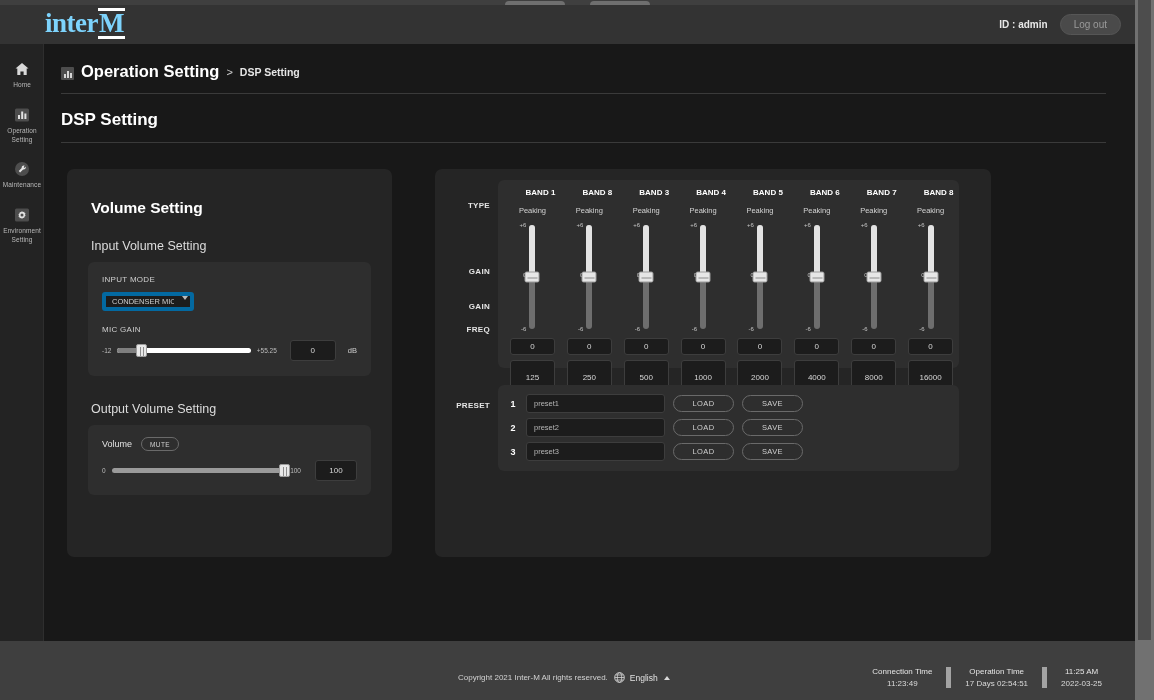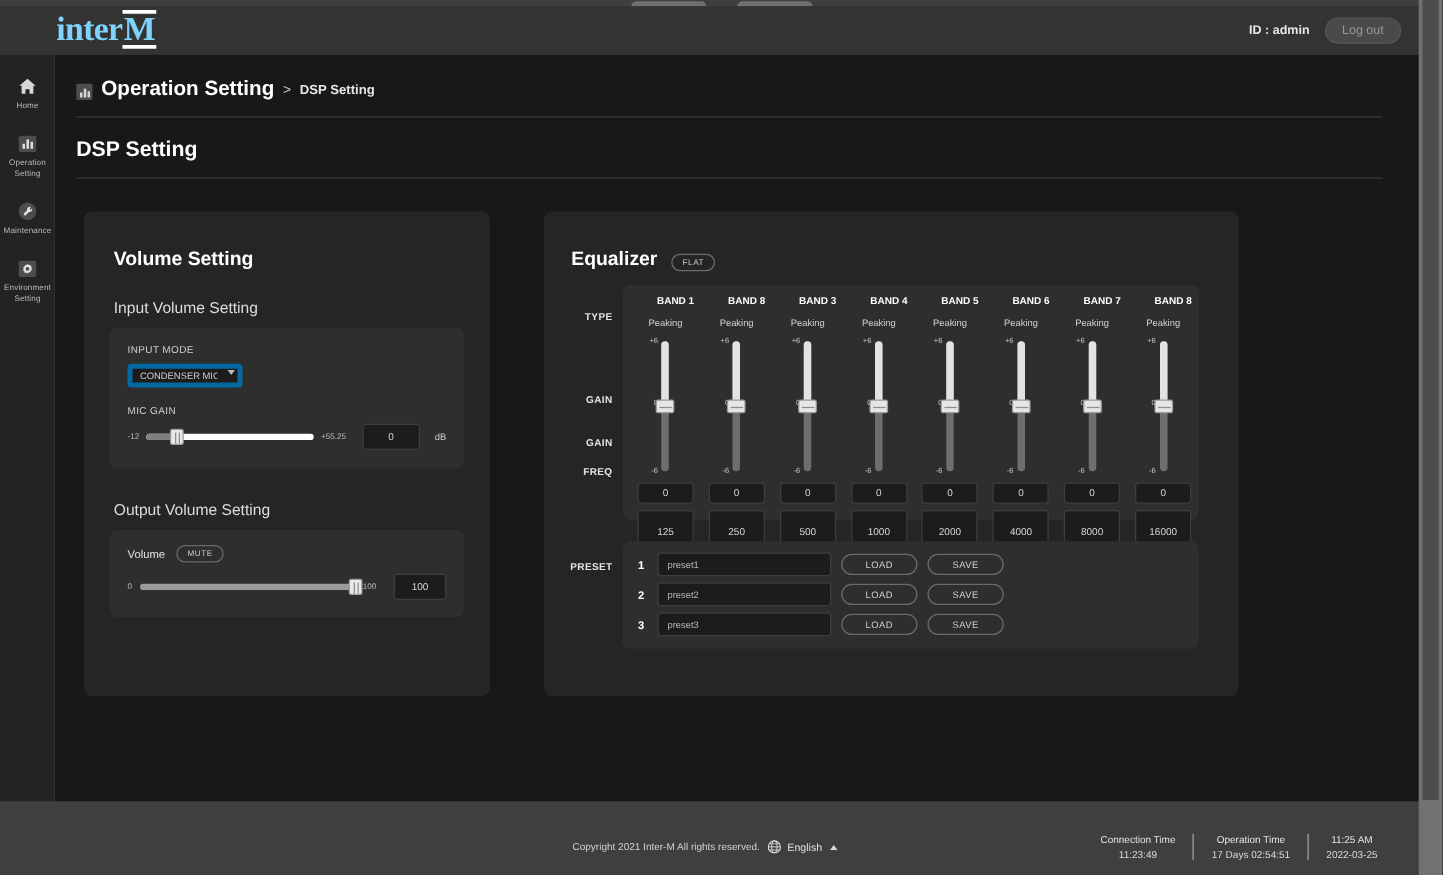--- a/index.html
+++ b/index.html
@@ -307,21 +307,21 @@
     border-left: 3px solid transparent; border-right: 3px solid transparent;
     border-bottom: 4px solid #d8d8d8;
   }
   .foot-right {
     margin-left: auto; margin-right: 19px;
     display: flex; align-items: stretch; gap: 0;
   }
   .fcell {
     padding: 0 14px; text-align: center;
     display: flex; flex-direction: column; justify-content: center; gap: 3px;
-    border-left: 1px solid #a3a3a3;
+    border-left: 5px solid #a3a3a3;
   }
   .fcell:first-child { border-left: none; }
   .fcell .k { font-size: 8px; color: #e4e4e4; }
   .fcell .v { font-size: 8px; color: #dadada; }
 
   
   .sbar {
     position: absolute; right: 0; top: 0; width: 19px; height: 700px;
     background: #717171;
   }
@@ -449,24 +449,20 @@
             <div class="htrack vol">
               <div class="hthumb" style="left:100%"></div>
             </div>
             <span class="hmax">100</span>
             <input class="numbox volbox" value="100" style="">
           </div>
         </div>
       </div>
 
       <div class="panel eq">
-        <div class="eq-head">
-          <span class="panel-title">Equalizer</span>
-          <button class="flat-pill">FLAT</button>
-        </div>
 
         <div class="card eq-card">
           <span class="eq-rowlabel type">TYPE</span>
           <span class="eq-rowlabel gain">GAIN</span>
           <span class="eq-rowlabel g2">GAIN</span>
           <span class="eq-rowlabel freq">FREQ</span>
 
           <div class="bands" id="bands">
               <div class="band">
                 <span class="band-name">BAND 1</span>

